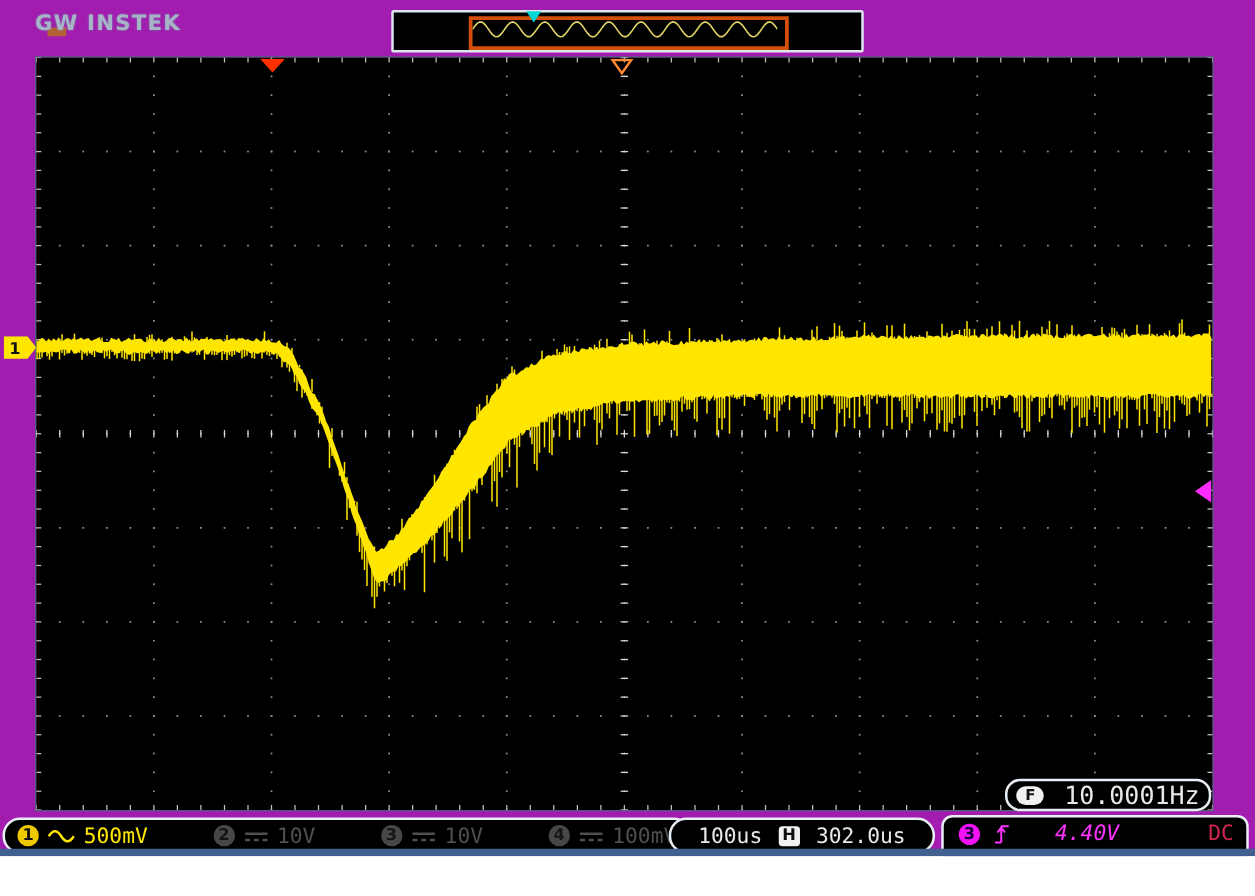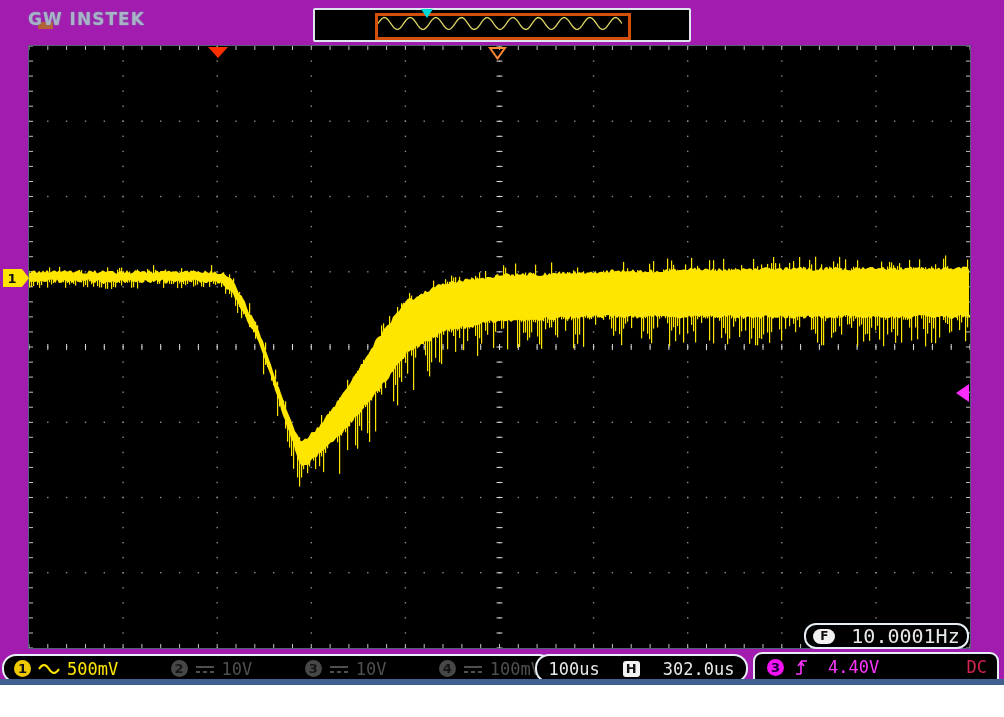--- a/index.html
+++ b/index.html
@@ -24,34 +24,34 @@
   #wave-svg{position:absolute;left:0;top:0;}
   .marker{position:absolute;}
   #trig-pos-marker{left:179px;top:1px;}
   #trig-time-marker{left:459px;top:1px;}
   #trig-level-marker{left:926px;top:337px;}
   #ch1-pos-marker{position:absolute;left:3px;top:269px;}
   
   .lcd-box{position:absolute;background:#000;border:2px solid #e8eef5;border-radius:14px;
            display:flex;align-items:center;color:#e8e8e8;font-size:17px;}
   #ch-bar{left:2px;top:654px;width:527px;height:25px;justify-content:space-between;padding:0 10px;}
-  #time-box{left:535px;top:654px;width:209px;height:25px;justify-content:center;gap:23px;}
+  #time-box{left:535px;top:654px;width:209px;height:25px;justify-content:center;gap:13px;}
   #trig-box{left:753px;top:652px;width:220px;height:46px;border-radius:9px;
             align-items:flex-start;padding:3px 10px 0 12px;}
   #freq-box{left:804px;top:623px;width:161px;height:22px;border-radius:12px;justify-content:center;gap:16px;}
   .ch{display:flex;align-items:center;gap:7px;}
   .badge{width:17px;height:17px;border-radius:50%;display:flex;align-items:center;justify-content:center;
          font-family:"DejaVu Sans","Liberation Sans",sans-serif;font-weight:bold;font-size:13px;flex:0 0 auto;}
   .badge.on{background:#efc900;color:#111;}
   .badge.off{background:#474747;color:#151515;}
   .badge.trig{background:#f312f3;color:#16003a;}
   .scale.on{color:#ffe600;text-align:center;}
   .scale.off{color:#4f4f4f;text-align:center;}
   #trig-row{display:flex;align-items:center;gap:10px;width:100%;color:#ff35ff;}
-  #trig-level{margin-left:8px;}
+  #trig-level{margin-left:24px;font-style:italic;}
   #trig-coupling{margin-left:auto;color:#d0244c;}
   .sq-badge{width:17px;height:16px;background:#f2f2f2;color:#111;border-radius:3px;
             display:flex;align-items:center;justify-content:center;
             font-family:"DejaVu Sans","Liberation Sans",sans-serif;font-weight:bold;font-size:13px;}
   .pill-badge{width:22px;height:15px;background:#f2f2f2;color:#111;border-radius:8px;
               display:flex;align-items:center;justify-content:center;
               font-family:"DejaVu Sans","Liberation Sans",sans-serif;font-weight:bold;font-size:12px;}
   #freq-box span.val{font-size:20px;}
   #bottom-strip{position:absolute;left:0;bottom:0;width:100%;height:6px;background:#41608f;}
 </style>

